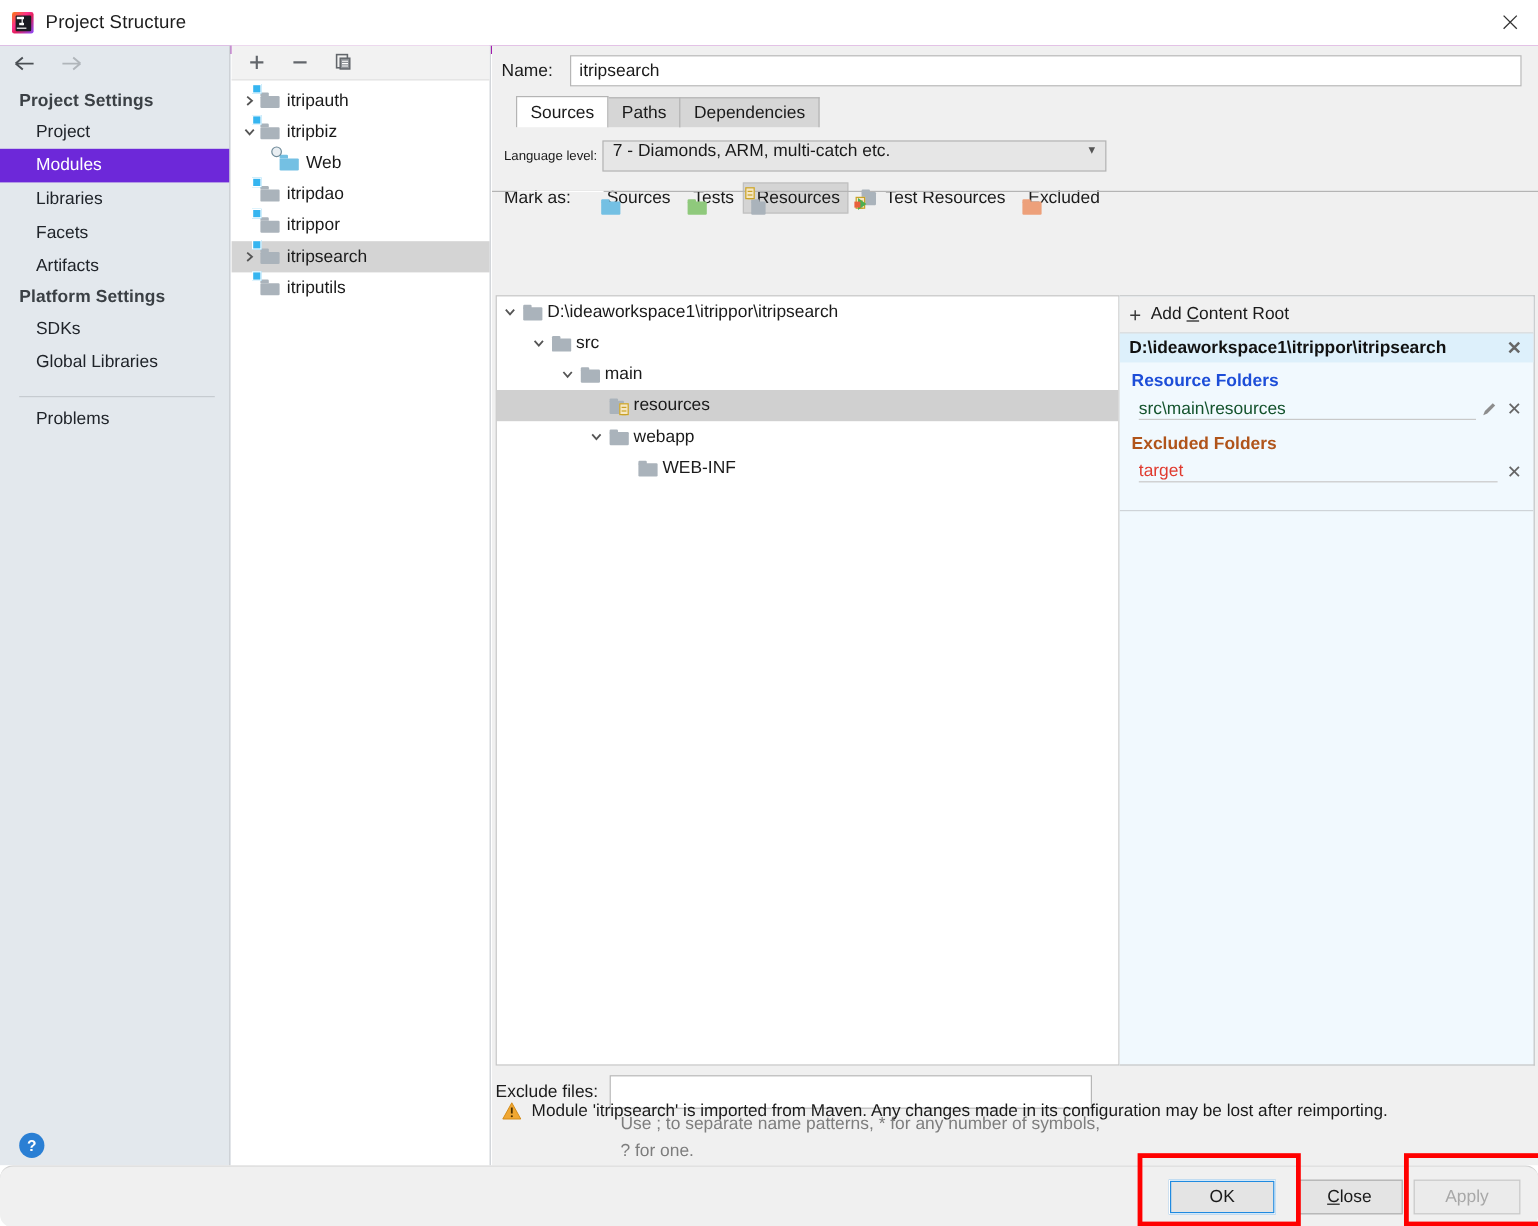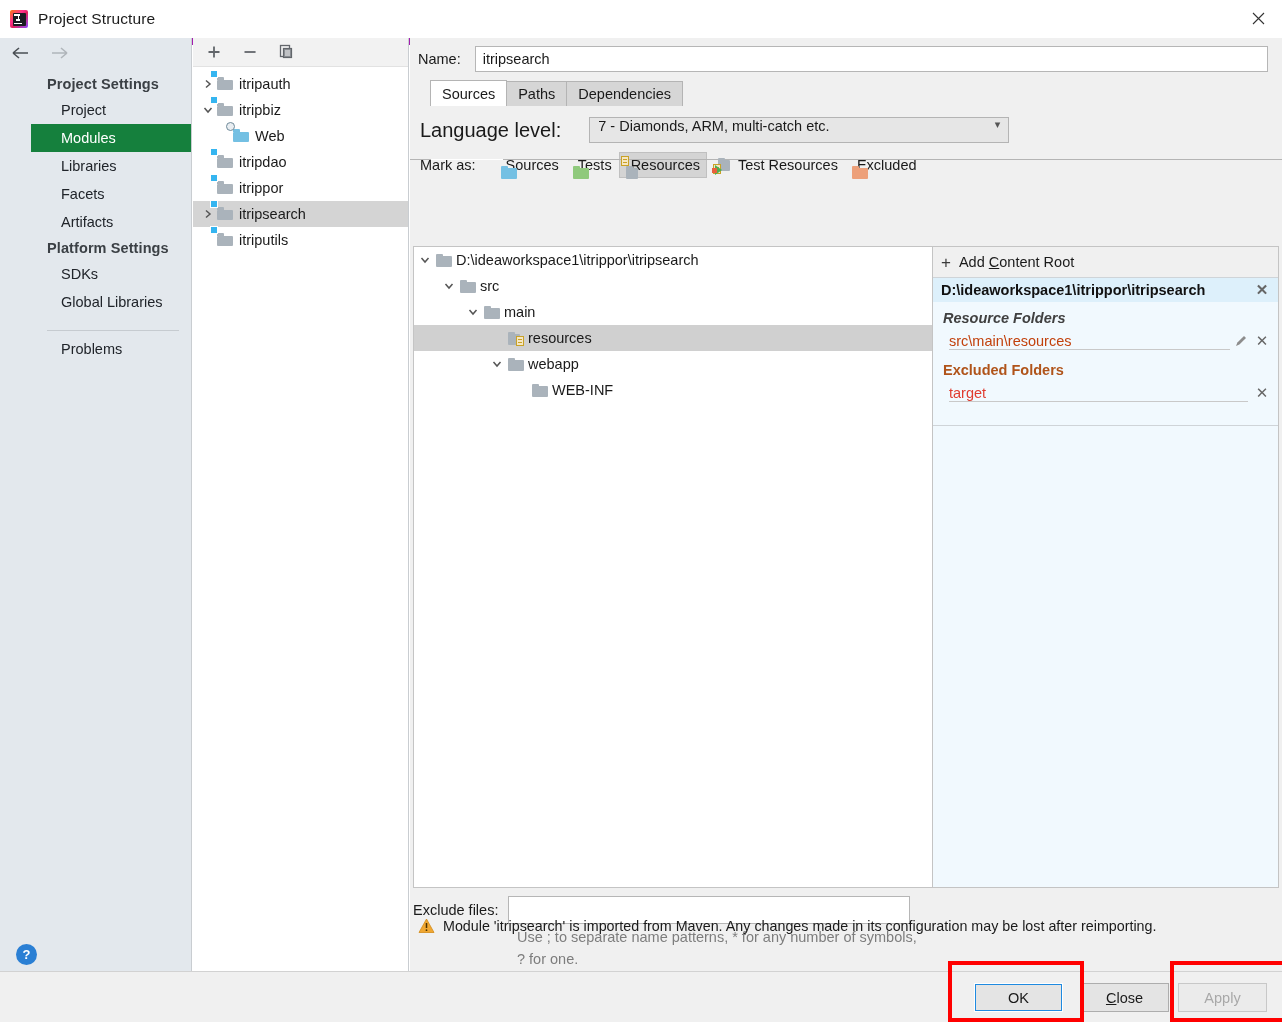--- a/index.html
+++ b/index.html
@@ -66,31 +66,31 @@
   #sidebar {
     position: absolute; left: 0; top: 38px; width: 192px; height: 933px;
     background: #e3e8ed;
     border-right: 1px solid #c9cdd1;
     box-sizing: border-box;
   }
   #nav-arrows {
     height: 30px; display: flex; align-items: center; padding-left: 10px; gap: 16px;
   }
   .nav-arrow { width: 22px; height: 16px; display: block; }
-  #side-list { margin-top: 4px; padding-left: 31px; }
+  #side-list { margin-top: 4px; }
   .side-group {
     font-weight: bold; font-size: 14.5px; color: #3b4045;
     padding: 4px 0 4px 16px; letter-spacing: .1px;
   }
   .side-item {
     font-size: 14.5px; color: #20242a;
     padding: 4px 0 4px 30px; line-height: 20px; cursor: default;
   }
   .side-item.selected {
-    background: #15803d; color: #ffffff;
+    background: #6d28d9; color: #ffffff;
   }
   #side-div {
     margin: 14px 12px 0 16px; height: 1px; background: #c6cbd0;
   }
   #side-problems {
     font-size: 14.5px; color: #20242a; padding: 10px 0 0 30px;
   }
   #help-btn {
     position: absolute; left: 16px; top: 944px;
     width: 21px; height: 21px; border-radius: 50%;
@@ -200,21 +200,21 @@
     background: #b4b4b4;
   }
   #tab-underline-white {
     position: absolute; left: 21px; top: 121px; width: 72px; height: 1px;
     background: #ffffff; z-index: 4;
   }
 
   #lang-row {
     display: flex; align-items: center; height: 40px; padding-left: 10px; margin-top: 4px;
   }
-  #lang-label { font-size: 20px; margin-right: 28px; }
+  #lang-label { font-size: 11px; margin-right: 4px; }
   #lang-select {
     width: 420px; height: 26px; background: #e6e6e6;
     border: 1px solid #b4b4b4; box-sizing: border-box;
     display: flex; align-items: flex-start; justify-content: space-between;
     padding: 0 8px; font-size: 14.5px; cursor: default;
   }
   #lang-select .chev { color: #555; font-size: 11px; }
 
   #markas-row {
     display: flex; align-items: center; height: 30px; padding-left: 10px; gap: 0;
@@ -256,29 +256,29 @@
   }
   #add-root .plus { color: #3a3a3a; font-size: 17px; line-height: 1; }
   .root-header {
     height: 24px; display: flex; align-items: center; justify-content: space-between;
     background: #ddf0fb; padding: 0 8px 0 8px;
     font-weight: bold; font-size: 14.5px; color: #111111;
   }
   .grp-title {
     font-weight: bold; font-size: 14.5px; padding: 8px 0 2px 10px;
   }
-  .grp-res { color: #404040; font-style: italic; }
+  .grp-res { color: #1d4ed8; }
   .grp-exc { color: #b0541a; }
   .folder-row {
     display: flex; align-items: center; padding: 2px 8px 2px 16px; height: 22px;
   }
   .folder-row .fpath {
     font-size: 14.5px; border-bottom: 1px solid #c9c9c9; padding-right: 4px;
   }
-  .fpath-res { color: #c2410c; }
+  .fpath-res { color: #14532d; }
   .fpath-exc { color: #e03b2f; }
   .fr-spacer { flex: 1; border-bottom: 1px solid #c9c9c9; height: 16px; }
   .x-btn {
     width: 16px; height: 16px; margin-left: 6px; color: #666; font-size: 15px;
     display: flex; align-items: center; justify-content: center; cursor: default;
     flex: none;
   }
   .pencil { width: 14px; height: 14px; margin-left: 4px; flex: none; }
   #info-divider {
     position: absolute; left: 0; right: 0; top: 178px; height: 1px; background: #cfd4d8;
@@ -300,21 +300,21 @@
   }
 
   #warn-row {
     position: absolute; left: 8px; top: 880px; display: flex; align-items: flex-start; gap: 8px;
   }
   #warn-text { font-size: 14.3px; color: #1a1a1a; white-space: nowrap; }
 
   
   #bottom-bar {
     position: absolute; left: 0; top: 971px; width: 1282px; height: 51px;
-    background: #f0f0f0; border-top: 1px solid #d2d2d2;
+    background: #f0f0f0; border-top: 1px solid #d2d2d2; border-radius: 11px;
   }
   .dlg-btn {
     position: absolute; top: 11px; height: 29px;
     background: #e4e4e4; border: 1px solid #adadad; box-sizing: border-box;
     font-family: "Liberation Sans", sans-serif; font-size: 14.5px; color: #1a1a1a;
     display: flex; align-items: center; justify-content: center; cursor: default;
   }
   #btn-ok { left: 974px; width: 89px; border: 2px solid #1f8ae0; }
   #btn-close { left: 1080px; width: 89px; }
   #btn-apply {

